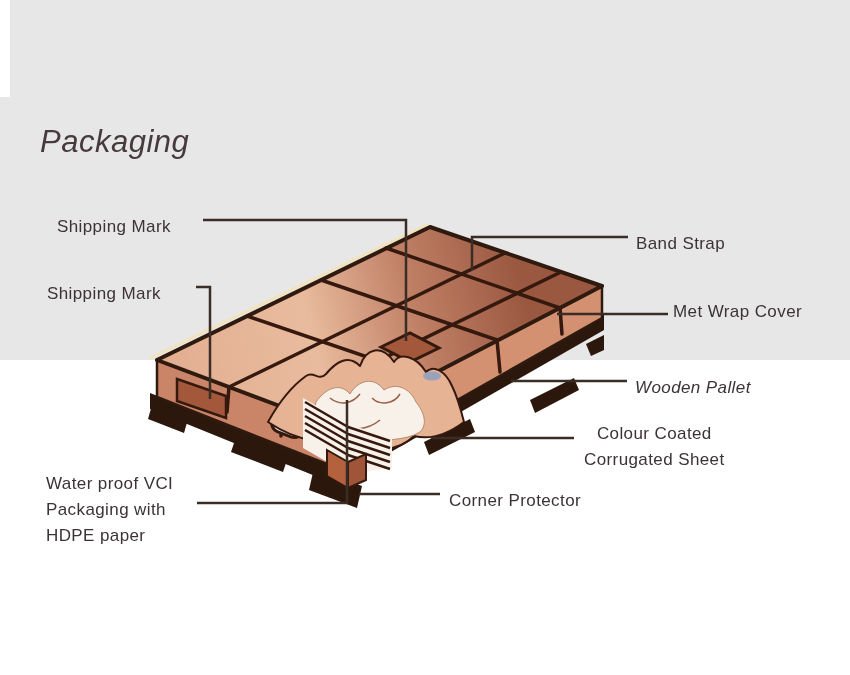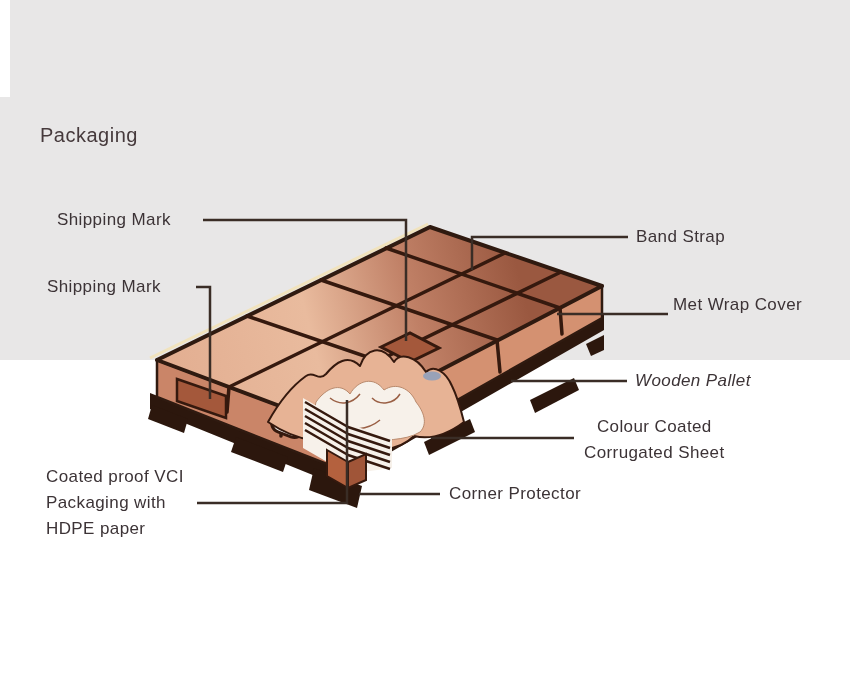--- a/index.html
+++ b/index.html
@@ -5,28 +5,30 @@
   html,body{margin:0;padding:0;}
   body{
     width:850px;height:675px;position:relative;overflow:hidden;
     background:#ffffff;
     font-family:"Liberation Sans", sans-serif;
   }
   .gray-band{position:absolute;left:0;top:0;width:850px;height:360px;background:var(--gray-band,#e8e7e7);}
   .white-notch{position:absolute;left:0;top:0;width:10px;height:97px;background:#ffffff;}
   .page-title{
     position:absolute;left:40px;top:124px;
-    font-size:20px;font-weight:500;letter-spacing:.5px;
+    font-size:31px;font-weight:500;letter-spacing:.5px;
     color:var(--title,#463a3c);
+    font-style:italic;
   }
   .label{
     position:absolute;
     font-size:17px;font-weight:500;letter-spacing:.4px;line-height:26px;
     color:var(--text,#3c3336);
     white-space:nowrap;
+    margin-top:7px;
   }
   #lbl-sm1{left:57px;top:207px;}
   #lbl-band{left:636px;top:224px;}
   #lbl-sm2{left:47px;top:274px;}
   #lbl-gpcr{left:673px;top:292px;}
   #lbl-wood{left:635px;top:368px;font-style:italic;}
   #lbl-colour{left:584px;top:414px;text-align:center;}
   #lbl-corner{left:449px;top:481px;}
   #lbl-water{left:46px;top:464px;}
   svg.diagram{position:absolute;left:0;top:0;}
@@ -145,16 +147,16 @@
 <div class="label" id="lbl-wood">Wooden Pallet</div>
 
 <div class="label" id="lbl-colour">
   <div>Colour Coated</div>
   <div>Corrugated Sheet</div>
 </div>
 
 <div class="label" id="lbl-corner">Corner Protector</div>
 
 <div class="label" id="lbl-water">
-  <div>Coated proof VCI</div>
+  <div>Water proof VCI</div>
   <div>Packaging with</div>
   <div>HDPE paper</div>
 </div>
 
 </body></html>

